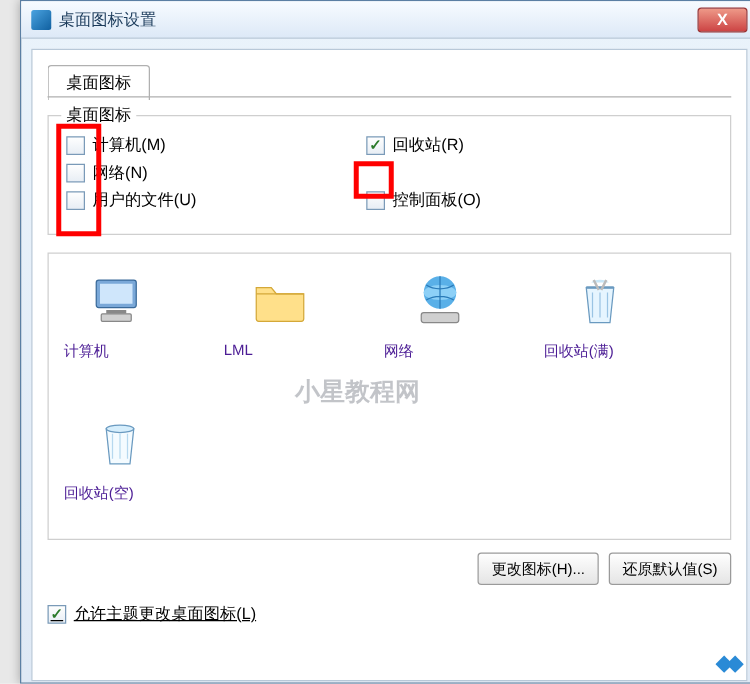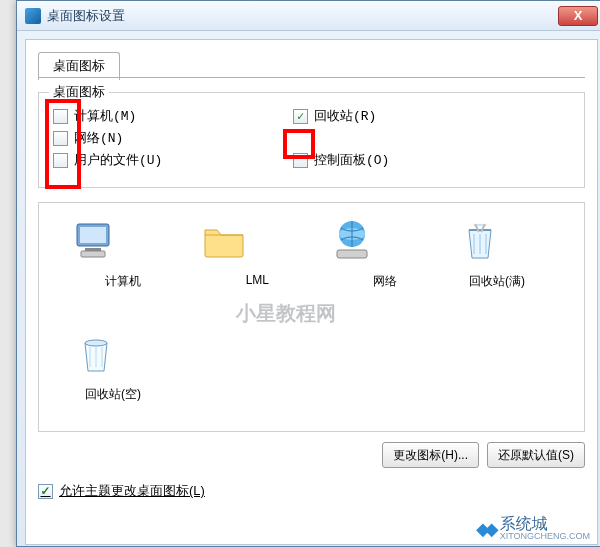--- a/index.html
+++ b/index.html
@@ -83,21 +83,20 @@
       position: absolute;
       top: -10px; left: 10px;
       background: #fff;
       padding: 0 4px;
       font-size: 13px;
     }
     .checkrow {
       display: flex;
       gap: 40px;
       margin: 4px 0;
-      font-family: Liberation Mono, monospace;
     }
     .checkitem {
       display: flex;
       align-items: center;
       gap: 6px;
       min-width: 200px;
     }
     .checkbox {
       width: 15px; height: 15px;
       border: 1px solid #7a9ab8;
@@ -120,23 +119,23 @@
       padding: 12px;
       height: 230px;
     }
     .icon-row {
       display: flex;
       gap: 38px;
       flex-wrap: wrap;
     }
     .icon-cell {
       width: 90px;
-      text-align: right;
+      text-align: left;
       font-size: 12px;
-      color: #000000;
+      color: #4c1d95;
     }
     .icon-img {
       width: 52px; height: 52px;
       margin: 0 auto 6px;
       display: flex; align-items: center; justify-content: center;
     }
     .btn {
       height: 26px;
       padding: 0 10px;
       background: linear-gradient(#fefefe,#e5e5e5);
@@ -303,17 +302,13 @@
       <span class="checkbox checked"></span>
       <span>允许主题更改桌面图标(L)</span>
     </label>
 
     <div class="wm-mid">小星教程网</div>
   </div>
 </div>
 
 <div class="watermark">
   <span class="wm-diamond"></span>
-  <span style="display:flex;flex-direction:column;line-height:1;">
-    <span style="font-size:16px;color:#3a6a9a;">系统城</span>
-    <span style="font-size:9px;color:#7a9ab8;">XITONGCHENG.COM</span>
-  </span>
 </div>
 
 </body></html>

